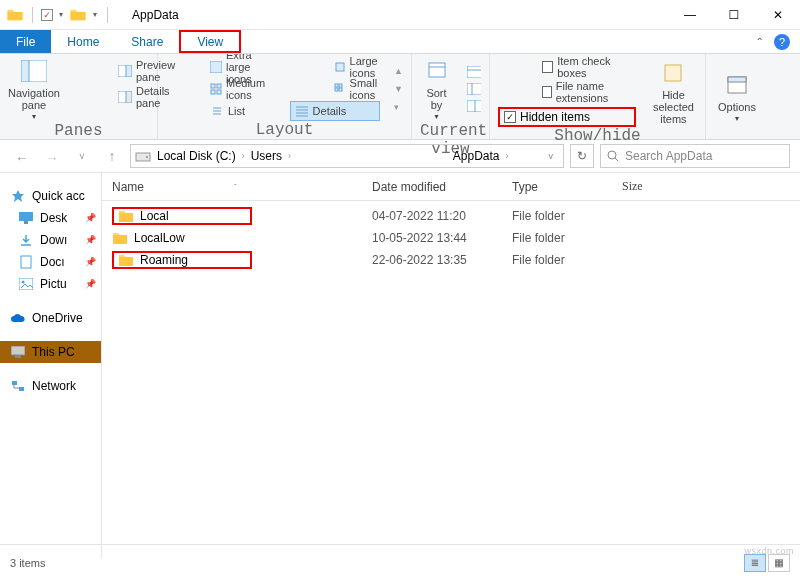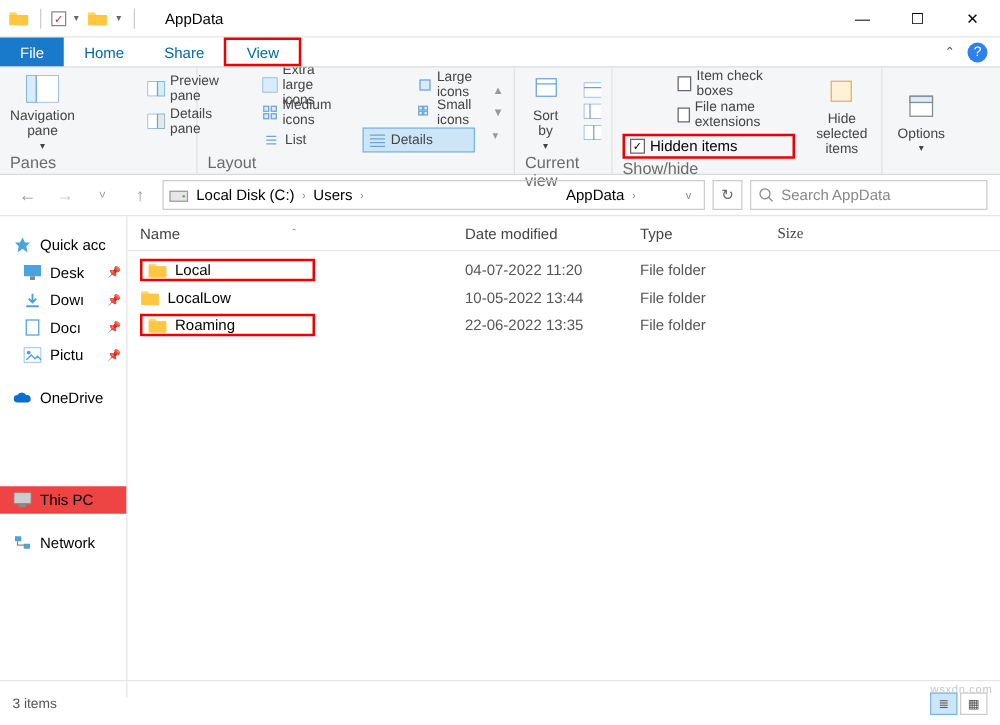--- a/index.html
+++ b/index.html
@@ -22,21 +22,21 @@
 .tab { padding: 0 16px; display: flex; align-items: center; font-size: 12px; color: #0369a1; }
 .tab.highlight { border: 2px solid #e00; }
 .help-area { margin-left: auto; display: flex; align-items: center; padding-right: 10px; gap: 10px; color: #555; }
 .chev2 { font-size: 10px; }
 .help-icon { width: 16px; height: 16px; border-radius: 50%; background: #2f80ed; color: #fff; display: flex; align-items: center; justify-content: center; font-size: 11px; }
 
 
 .ribbon { height: 86px; background: #f5f6f7; border-bottom: 1px solid #dadada; display: flex; }
 .group { border-right: 1px solid #e2e2e2; display: flex; flex-direction: column; padding: 3px 8px 0 8px; }
 .group-body { flex: 1; display: flex; gap: 14px; }
-.group-label { font-size: 13px; color: #6a6a6a; padding-bottom: 2px; }
+.group-label { text-align: center; font-size: 16px; color: #6a6a6a; padding-bottom: 2px; font-family: Liberation Mono, monospace; }
 .big-btn { display: flex; flex-direction: column; align-items: center; justify-content: center; width: 56px; font-size: 11px; color: #444; gap: 2px; text-align: center; line-height: 1.1; }
 .big-btn .icon { width: 28px; height: 28px; display: flex; align-items: center; justify-content: center; }
 .small-row { display: flex; align-items: center; gap: 4px; height: 20px; font-size: 11px; color: #444; padding-left: 44px; }
 .small-row.sel { background: #cde6f7; border: 1px solid #7cb4e8; padding: 0 4px; }
 .icon-sz { width: 14px; height: 14px; display: flex; align-items: center; justify-content: center; }
 .col { display: flex; flex-direction: column; justify-content: space-around; }
 .chk2 { width: 12px; height: 12px; border: 1px solid #666; display: inline-flex; align-items: center; justify-content: center; font-size: 9px; background: #fff; }
 .chk2.checked::after { content: "✓"; }
 .hidden-box { border: 2px solid #e00; padding: 1px 4px; display: flex; align-items: center; gap: 4px; }
 
@@ -48,21 +48,21 @@
 .addr-box .sep-c { color: #888; font-size: 9px; }
 .refresh-btn { width: 24px; height: 24px; border: 1px solid #ccc; display: flex; align-items: center; justify-content: center; color: #666; }
 .search-box { width: 190px; height: 24px; border: 1px solid #ccc; display: flex; align-items: center; padding: 0 6px; gap: 6px; color: #888; }
 .search-box .mag { width: 12px; height: 12px; }
 
 
 .main { display: flex; height: 386px; border-top: 1px solid #e5e5e5; }
 .sidebar { width: 102px; border-right: 1px solid #e5e5e5; padding-top: 12px; }
 .side-item { display: flex; align-items: center; gap: 6px; padding: 3px 4px 3px 18px; font-size: 12px; white-space: nowrap; overflow: hidden; }
 .side-item.top { padding-left: 10px; }
-.side-item.sel { background: #ef4444; margin-top: 48px; }
+.side-item.sel { background: #a16207; }
 .side-gap { height: 12px; }
 .side-icon { width: 16px; height: 16px; flex-shrink: 0; display: flex; align-items: center; justify-content: center; }
 
 .content { flex: 1; position: relative; }
 .cols { display: flex; height: 28px; align-items: center; border-bottom: 1px solid #e5e5e5; font-size: 12px; color: #444; }
 .col-h { padding-left: 10px; }
 .col-name { width: 260px; display: flex; align-items: center; }
 .col-date { width: 140px; }
 .col-type { width: 110px; }
 .col-size { width: 80px; font-family: Liberation Serif, serif; }

